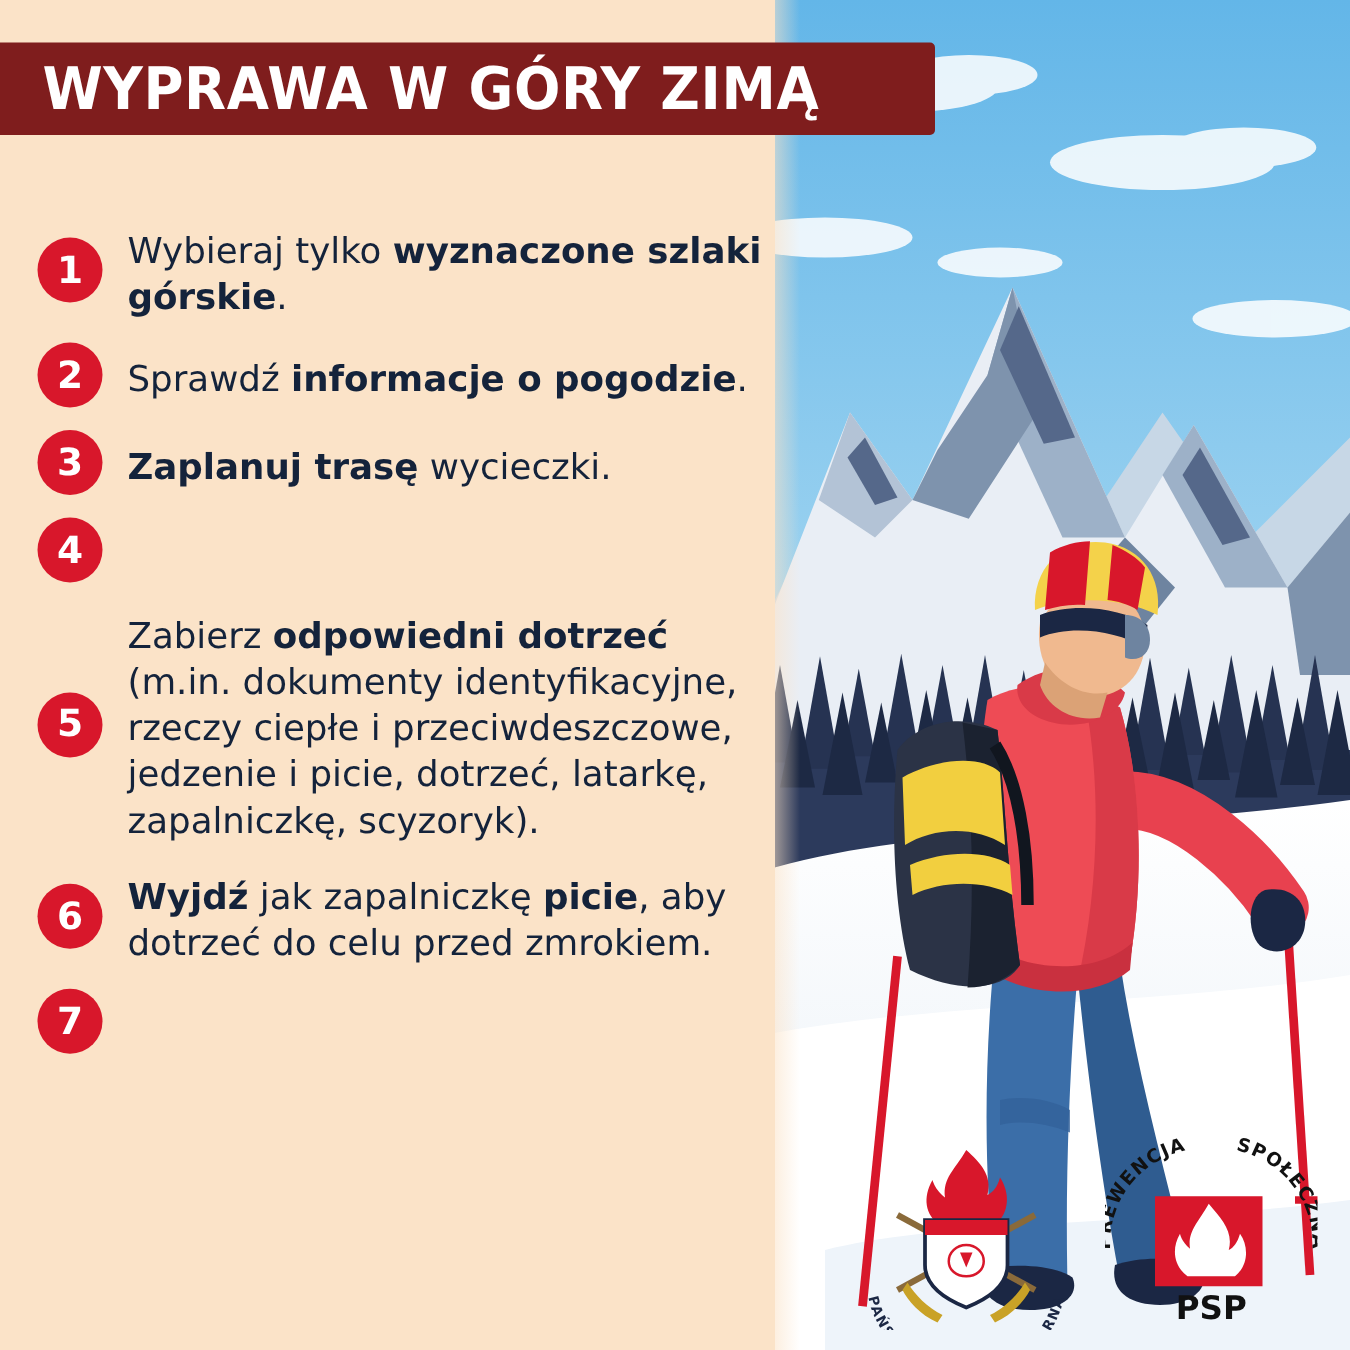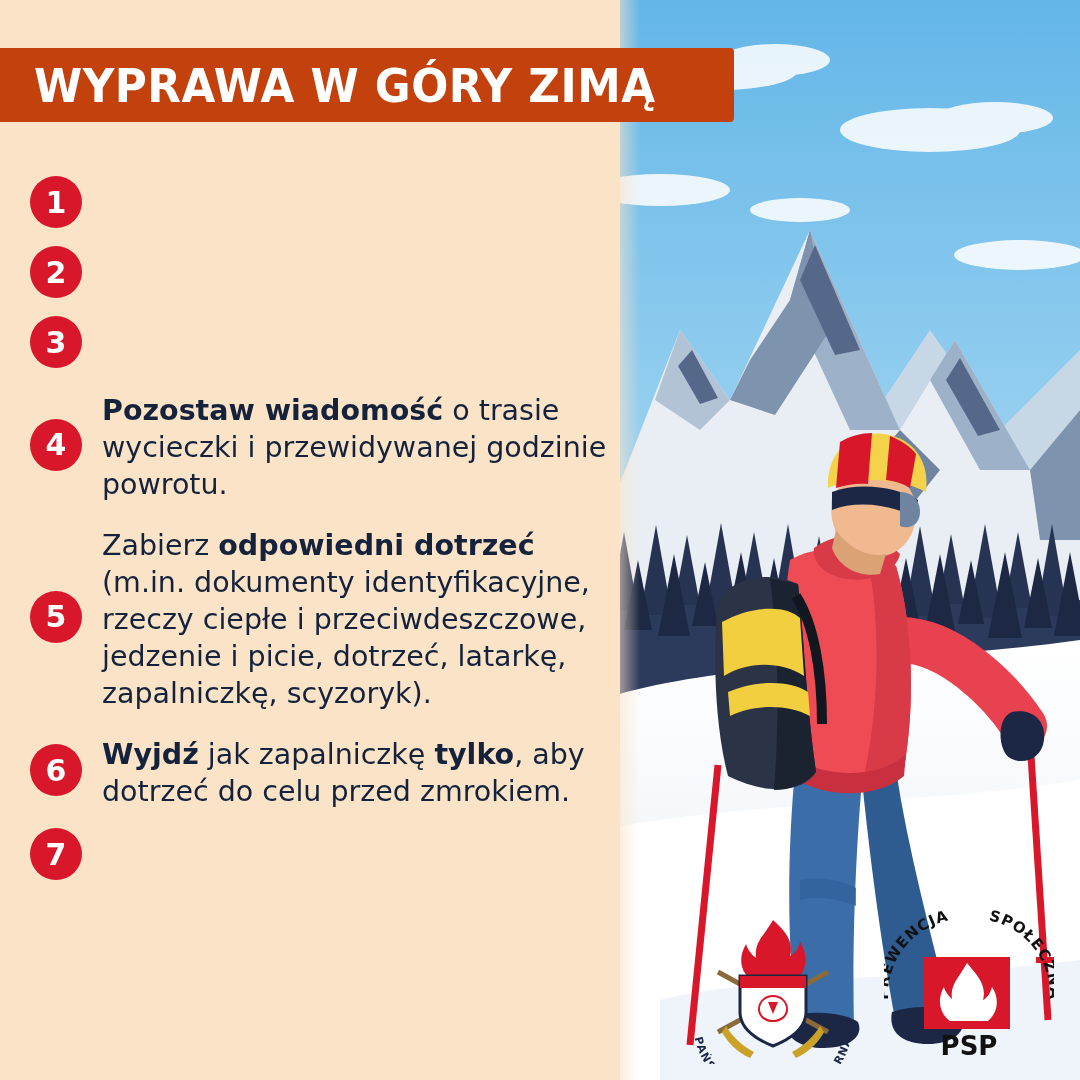--- a/index.html
+++ b/index.html
@@ -51,27 +51,27 @@
     left: 560px;
     width: 80px;
     height: 1080px;
     background: linear-gradient(to right, #fbe3c8 0%, #fbe3c8 55%, rgba(251,227,200,0.0) 100%);
     pointer-events: none;
   }
 
   
   .title-bar {
     position: absolute;
-    top: 48px;
+    top: 34px;
     left: 0;
     height: 74px;
-    background: #c2410c;
+    background: #7f1d1d;
     display: flex;
     align-items: center;
-    padding: 0 32px 0 34px;
+    padding: 0 46px 0 34px;
     border-radius: 0 4px 4px 0;
   }
   .title-bar h1 {
     margin: 0;
     color: #ffffff;
     font-size: 47px;
     font-weight: 700;
     letter-spacing: 0.5px;
     font-family: "DejaVu Sans", sans-serif;
     transform: scaleX(0.93);
@@ -282,38 +282,40 @@
   <div class="beige-panel"></div>
   <div class="beige-feather"></div>
 
   <div class="title-bar">
     <h1>WYPRAWA W GÓRY ZIMĄ</h1>
   </div>
 
   <div class="tips">
       <div class="tip">
         <div class="num">1</div>
+        <div class="text"><span>Wybieraj tylko </span><b>wyznaczone szlaki górskie</b><span>.</span></div>
       </div>
       <div class="tip">
         <div class="num">2</div>
+        <div class="text"><span>Sprawdź </span><b>informacje o pogodzie</b><span>.</span></div>
       </div>
       <div class="tip">
         <div class="num">3</div>
+        <div class="text"><b>Zaplanuj trasę</b><span> wycieczki.</span></div>
       </div>
       <div class="tip">
         <div class="num">4</div>
-        <div class="text"><b>Pozostaw wiadomość</b><span> o trasie wycieczki i przewidywanej godzinie powrotu.</span></div>
       </div>
       <div class="tip">
         <div class="num">5</div>
         <div class="text"><span>Zabierz </span><b>odpowiedni dotrzeć</b><span> (m.in. dokumenty identyfikacyjne, rzeczy ciepłe i przeciwdeszczowe, jedzenie i picie, dotrzeć, latarkę, zapalniczkę, scyzoryk).</span></div>
       </div>
       <div class="tip">
         <div class="num">6</div>
-        <div class="text"><b>Wyjdź</b><span> jak zapalniczkę </span><b>tylko</b><span>, aby dotrzeć do celu przed zmrokiem.</span></div>
+        <div class="text"><b>Wyjdź</b><span> jak zapalniczkę </span><b>picie</b><span>, aby dotrzeć do celu przed zmrokiem.</span></div>
       </div>
       <div class="tip">
         <div class="num">7</div>
       </div>
     </div>
 
   <div class="logos">
 
     <div class="psp-badge">
       <svg viewBox="0 0 190 150" xmlns="http://www.w3.org/2000/svg">

